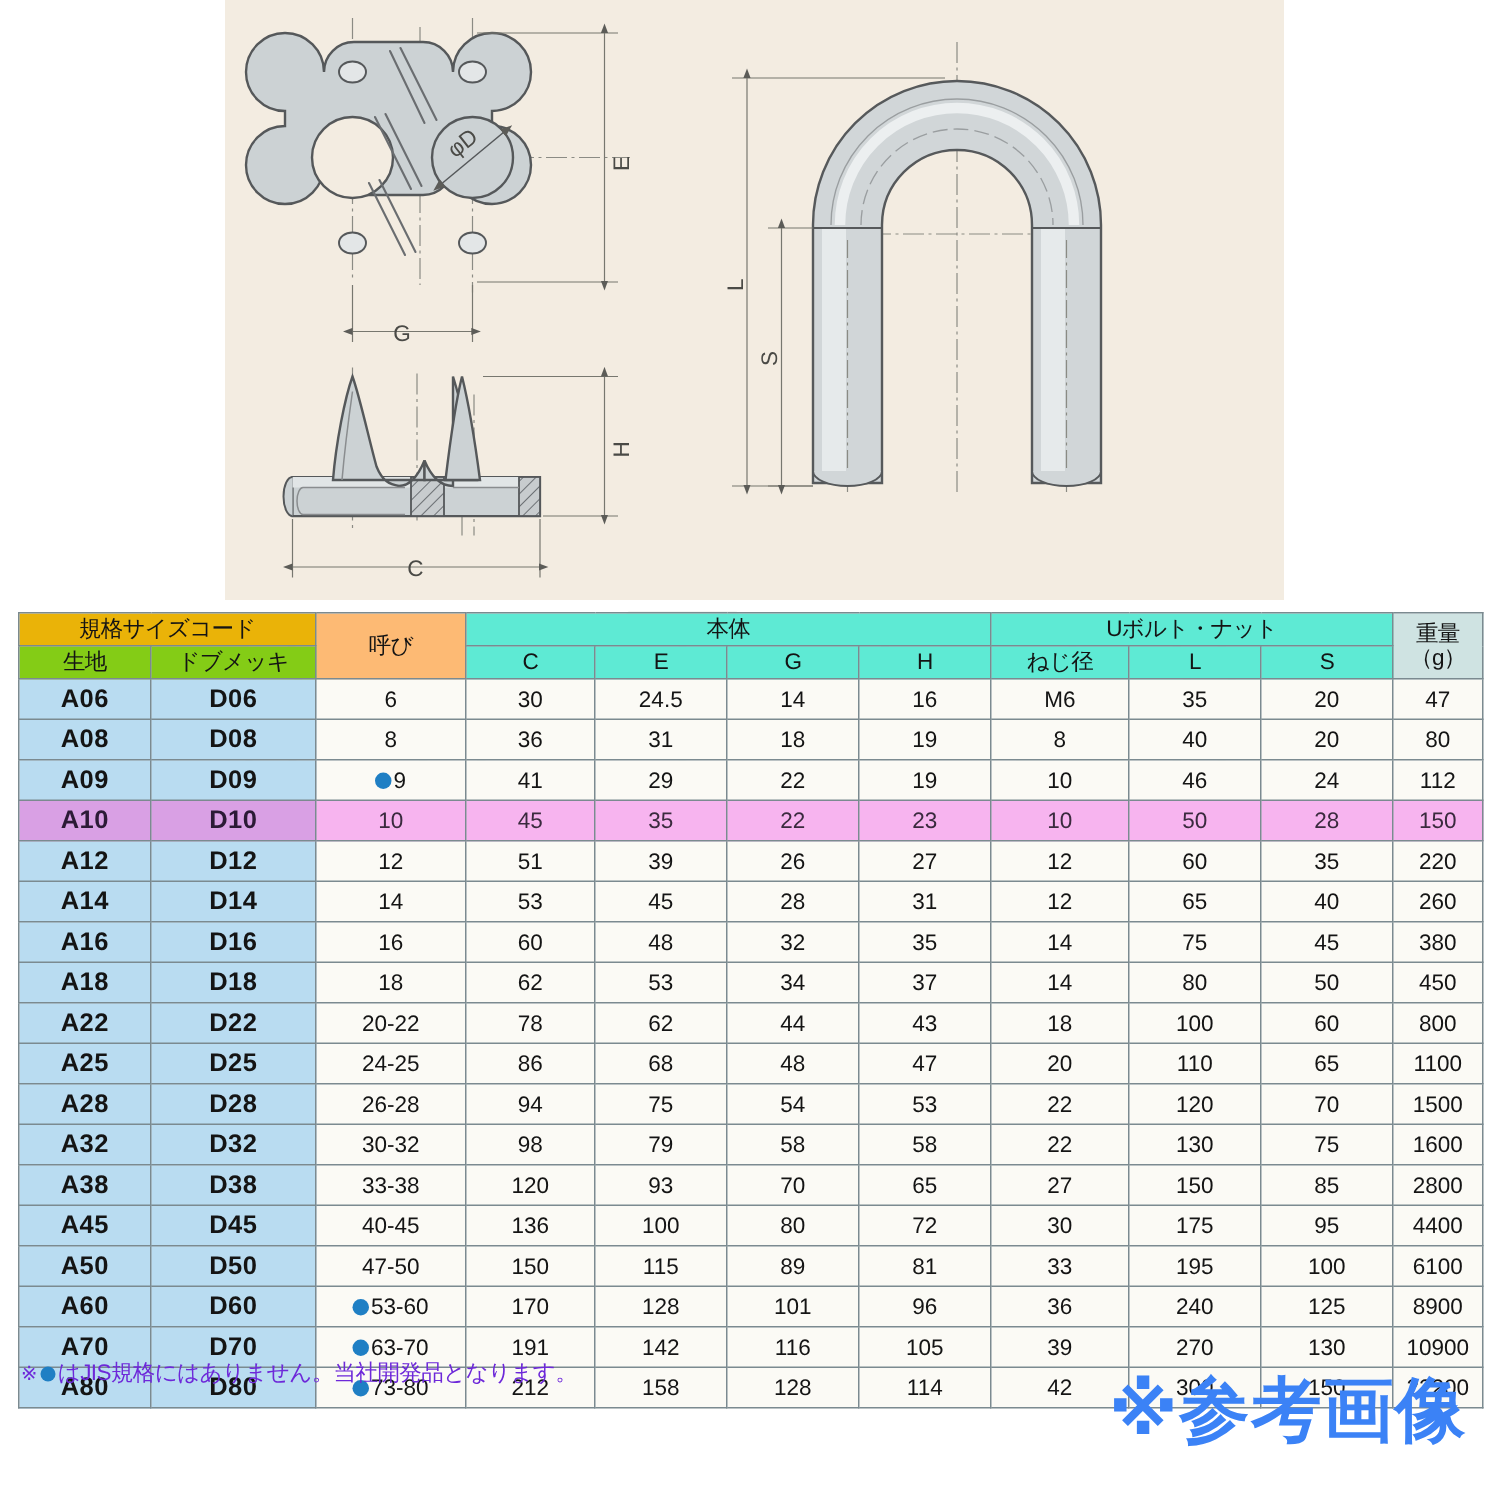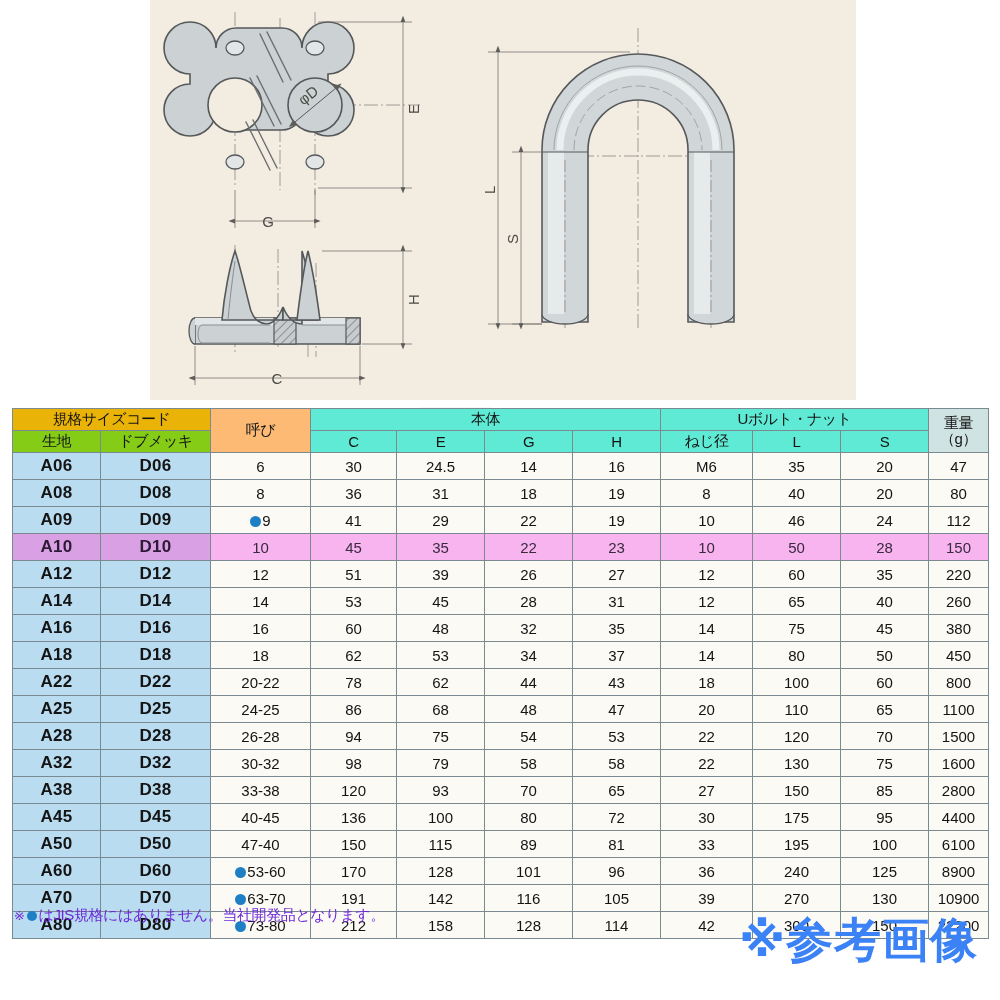--- a/index.html
+++ b/index.html
@@ -546,21 +546,21 @@
           <td>80</td>
           <td>72</td>
           <td>30</td>
           <td>175</td>
           <td>95</td>
           <td>4400</td>
         </tr>
         <tr>
           <td class="code">A50</td>
           <td class="code">D50</td>
-          <td>47-40</td>
+          <td>47-50</td>
           <td>150</td>
           <td>115</td>
           <td>89</td>
           <td>81</td>
           <td>33</td>
           <td>195</td>
           <td>100</td>
           <td>6100</td>
         </tr>
         <tr>

